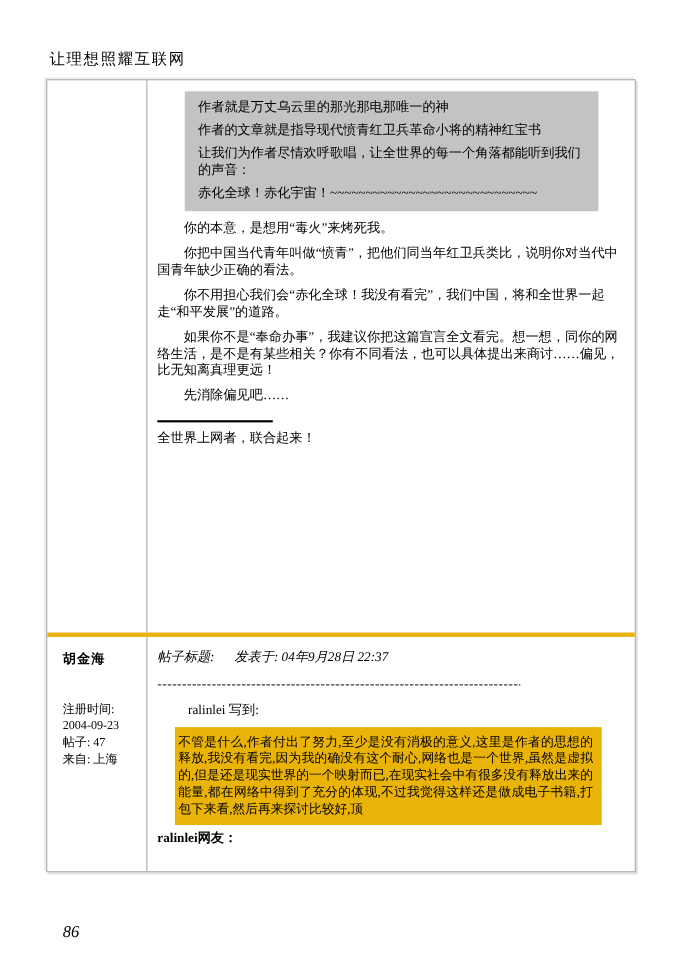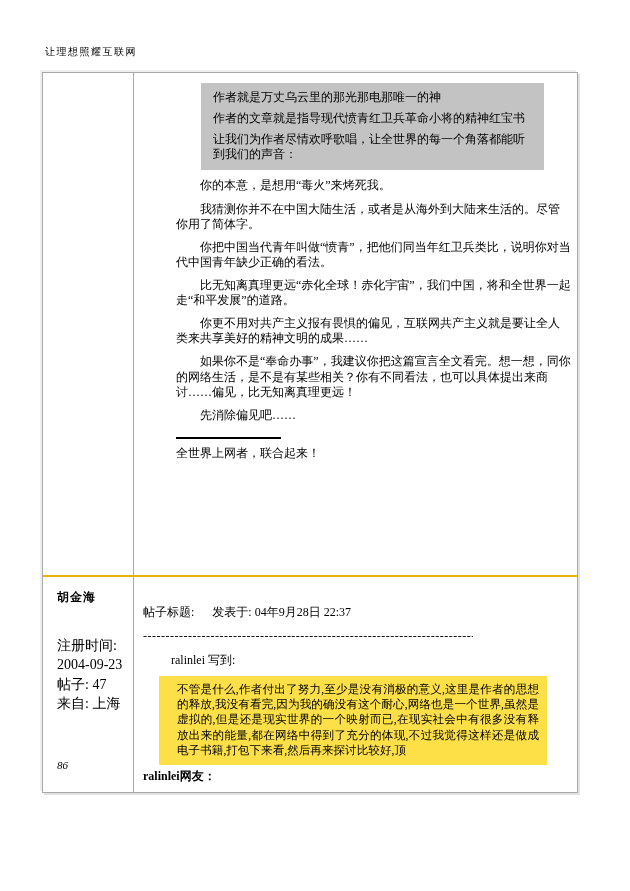--- a/index.html
+++ b/index.html
@@ -8,34 +8,34 @@
     background: #ffffff;
     font-family: "Liberation Serif", "DejaVu Serif", serif;
     color: #000;
     position: relative;
     overflow: hidden;
   }
   .page { position: absolute; inset: 0; }
 
   .running-header {
     position: absolute; left: 45px; top: 45px;
-    font-size: 10px; letter-spacing: 1.5px;
+    font-size: 14px; letter-spacing: 1.5px;
     font-family: "DejaVu Sans", "Liberation Sans", sans-serif;
   }
 
   .board {
     position: absolute; left: 42px; top: 72px;
     width: 534px; height: 719px;
     border: 1px solid #a8a8a8;
     box-shadow: 2px 2px 0 #e2e2e2, -2px -2px 0 #eeeeee;
     background: #fff;
     display: flex; flex-direction: column;
   }
   .row { display: flex; }
-  .row-1 { height: 502px; border-bottom: 2px solid #eab308; gap: 33px; }
+  .row-1 { height: 502px; border-bottom: 4px solid #eab308; }
   .row-2 { flex: 1; }
   .cell-left {
     width: 91px; flex: 0 0 91px;
     border-right: 1px solid #a8a8a8;
     box-sizing: border-box;
     padding: 12px 4px 16px 14px;
     font-size: 11px;
   }
   .cell-right {
     flex: 1;
@@ -59,73 +59,72 @@
   .para { margin: 8px 0 0 0; text-indent: 2em; }
 
   .sig-divider {
     margin: 14px 0 0 0;
     width: 105px; height: 0;
     border-top: 2px solid #000;
   }
   .sig-line { margin: 7px 0 0 0; }
 
   .author-name { font-weight: bold; font-size: 12px; letter-spacing: 1px; }
-  .author-meta { margin-top: 30px; line-height: 1.38; font-size: 14px; }
+  .author-meta { margin-top: 30px; line-height: 1.38; font-size: 11px; }
   .author-meta div { white-space: nowrap; }
 
-  .title-line { margin-top: 19px; white-space: nowrap; }
+  .title-line { margin-top: 2px; white-space: nowrap; font-style: italic; }
   .title-line .gap { display: inline-block; width: 18px; }
   .dashed-rule {
     margin-top: 9px;
     white-space: nowrap; overflow: hidden;
     width: 330px; font-size: 12px; letter-spacing: 0.5px;
   }
   .wrote-line { margin: 9px 0 0 28px; }
   .quote-block-2 {
-    background: #fde047;
+    background: #eab308;
     margin: 8px 24px 0 16px;
-    padding: 6px 8px 7px 18px;
+    padding: 6px 8px 7px 3px;
     font-size: 11.6px;
     line-height: 1.3;
     text-align: justify;
     font-family: Liberation Serif, serif;
   }
   .salutation-2 { margin: 4px 0 0 0; font-size: 12px; font-weight: bold; }
 
   .page-number {
-    position: absolute; left: 57px; top: 759px;
-    font-size: 11px; font-style: italic;
+    position: absolute; left: 57px; top: 840px;
+    font-size: 15px; font-style: italic;
     font-family: "Liberation Serif", serif;
   }
 </style>
 </head>
 <body>
 
 <div class="page">
 
   <div class="running-header">让理想照耀互联网</div>
 
   <div class="board">
 
     <div class="row row-1">
       <div class="cell-left"></div>
       <div class="cell-right">
 
         <div class="quote-block">
           <p>作者就是万丈乌云里的那光那电那唯一的神</p>
           <p>作者的文章就是指导现代愤青红卫兵革命小将的精神红宝书</p>
           <p>让我们为作者尽情欢呼歌唱，让全世界的每一个角落都能听到我们的声音：</p>
+          <p>赤化全球！赤化宇宙！~~~~~~~~~~~~~~~~~~~~~~~~~~~~~</p>
         </div>
 
 
         <p class="para">你的本意，是想用“毒火”来烤死我。</p>
-        <p class="para">我猜测你并不在中国大陆生活，或者是从海外到大陆来生活的。尽管你用了简体字。</p>
         <p class="para">你把中国当代青年叫做“愤青”，把他们同当年红卫兵类比，说明你对当代中国青年缺少正确的看法。</p>
-        <p class="para">比无知离真理更远“赤化全球！赤化宇宙”，我们中国，将和全世界一起走“和平发展”的道路。</p>
-        <p class="para">你更不用对共产主义报有畏惧的偏见，互联网共产主义就是要让全人类来共享美好的精神文明的成果……</p>
+        <p class="para">你不用担心我们会“赤化全球！我没有看完”，我们中国，将和全世界一起走“和平发展”的道路。</p>
         <p class="para">如果你不是“奉命办事”，我建议你把这篇宣言全文看完。想一想，同你的网络生活，是不是有某些相关？你有不同看法，也可以具体提出来商讨……偏见，比无知离真理更远！</p>
         <p class="para">先消除偏见吧……</p>
 
         <div class="sig-divider"></div>
         <p class="sig-line">全世界上网者，联合起来！</p>
       </div>
     </div>
 
     <div class="row row-2">
       <div class="cell-left">

